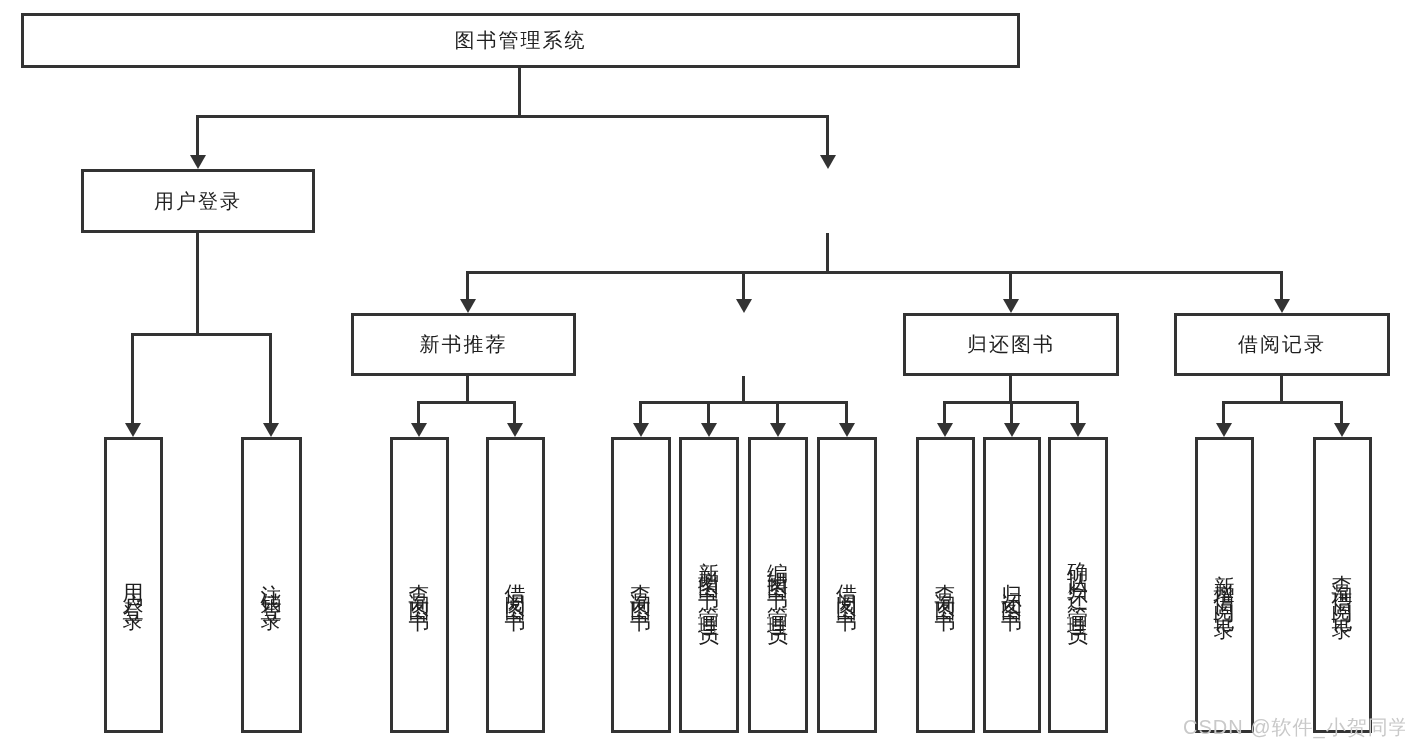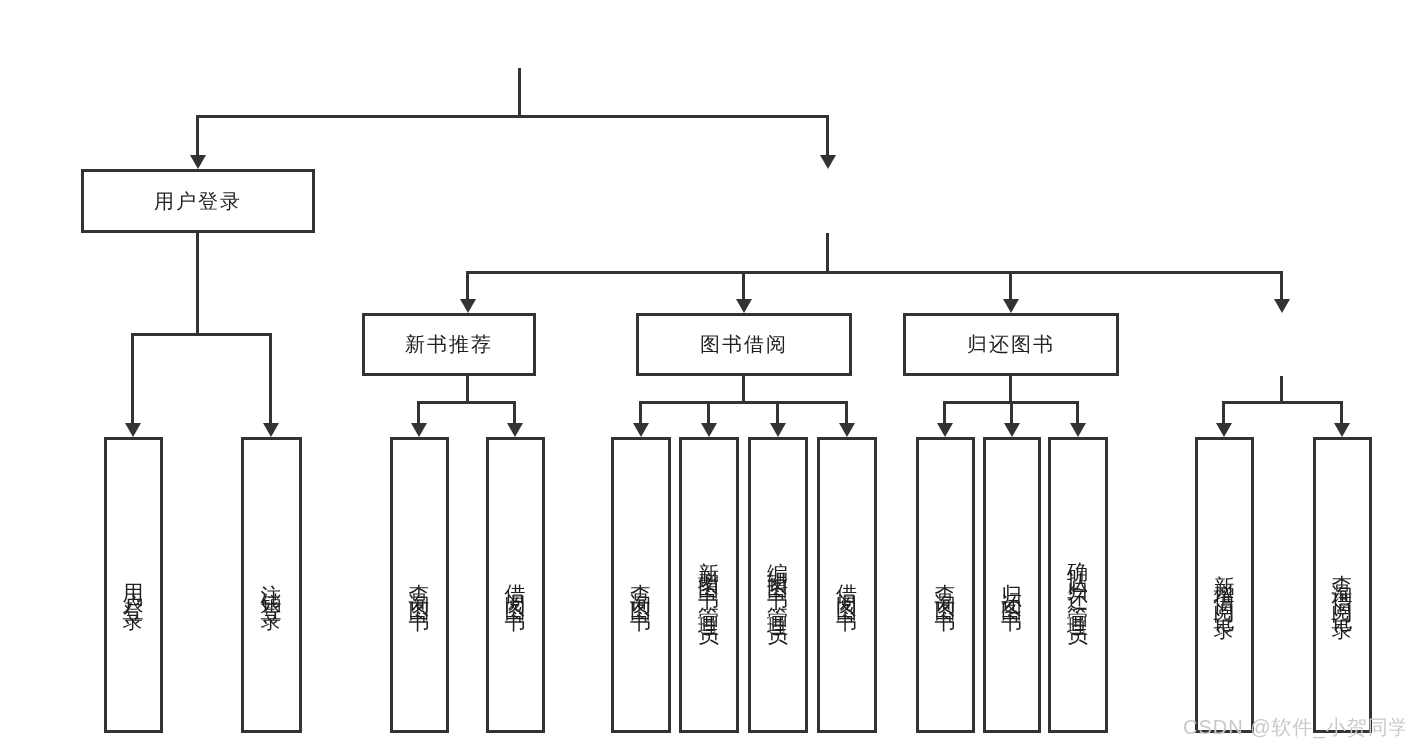--- a/index.html
+++ b/index.html
@@ -36,38 +36,41 @@
   .watermark{
     position:absolute;left:1183px;top:714px;
     font-size:20px;color:var(--wm);letter-spacing:1px;white-space:nowrap;
   }
 </style>
 </head>
 <body>
 
 <div class="canvas">
 
+  <div class="node" style="left:21px;top:13px;width:999px;height:55px">
+    <span class="hlabel">图书管理系统</span>
+  </div>
 
   <div class="node" style="left:81px;top:169px;width:234px;height:64px">
     <span class="hlabel">用户登录</span>
   </div>
 
 
-  <div class="node" style="left:362px;top:313px;width:174px;height:63px">
+  <div class="node" style="left:351px;top:313px;width:225px;height:63px">
     <span class="hlabel">新书推荐</span>
   </div>
 
-  <div class="node" style="left:636px;top:313px;width:216px;height:63px">
-    <span class="hlabel">图书借阅</span>
-  </div>
 
   <div class="node" style="left:903px;top:313px;width:216px;height:63px">
     <span class="hlabel">归还图书</span>
   </div>
 
+  <div class="node" style="left:1174px;top:313px;width:216px;height:63px">
+    <span class="hlabel">借阅记录</span>
+  </div>
 
   <div class="node leaf" style="left:104px;top:437px;width:59px;height:296px">
     <span class="vlabel">用户登录</span>
   </div>
   <div class="node leaf" style="left:241px;top:437px;width:61px;height:296px">
     <span class="vlabel">注销登录</span>
   </div>
 
   <div class="node leaf" style="left:390px;top:437px;width:59px;height:296px">
     <span class="vlabel">查询图书</span>

